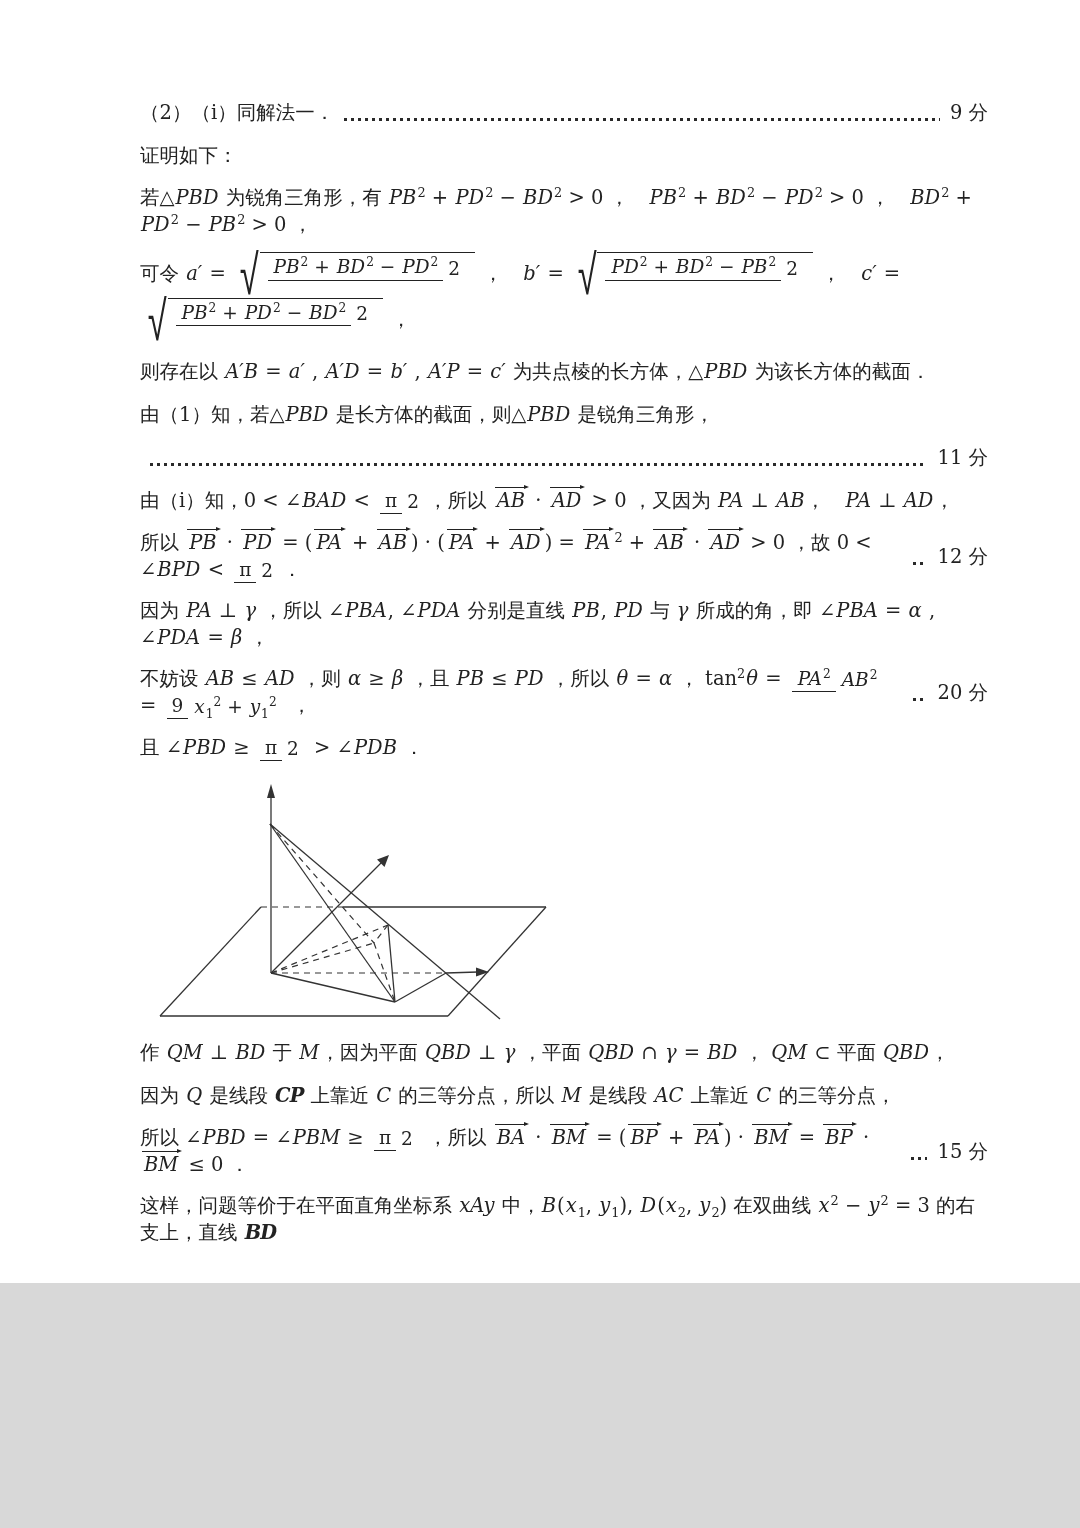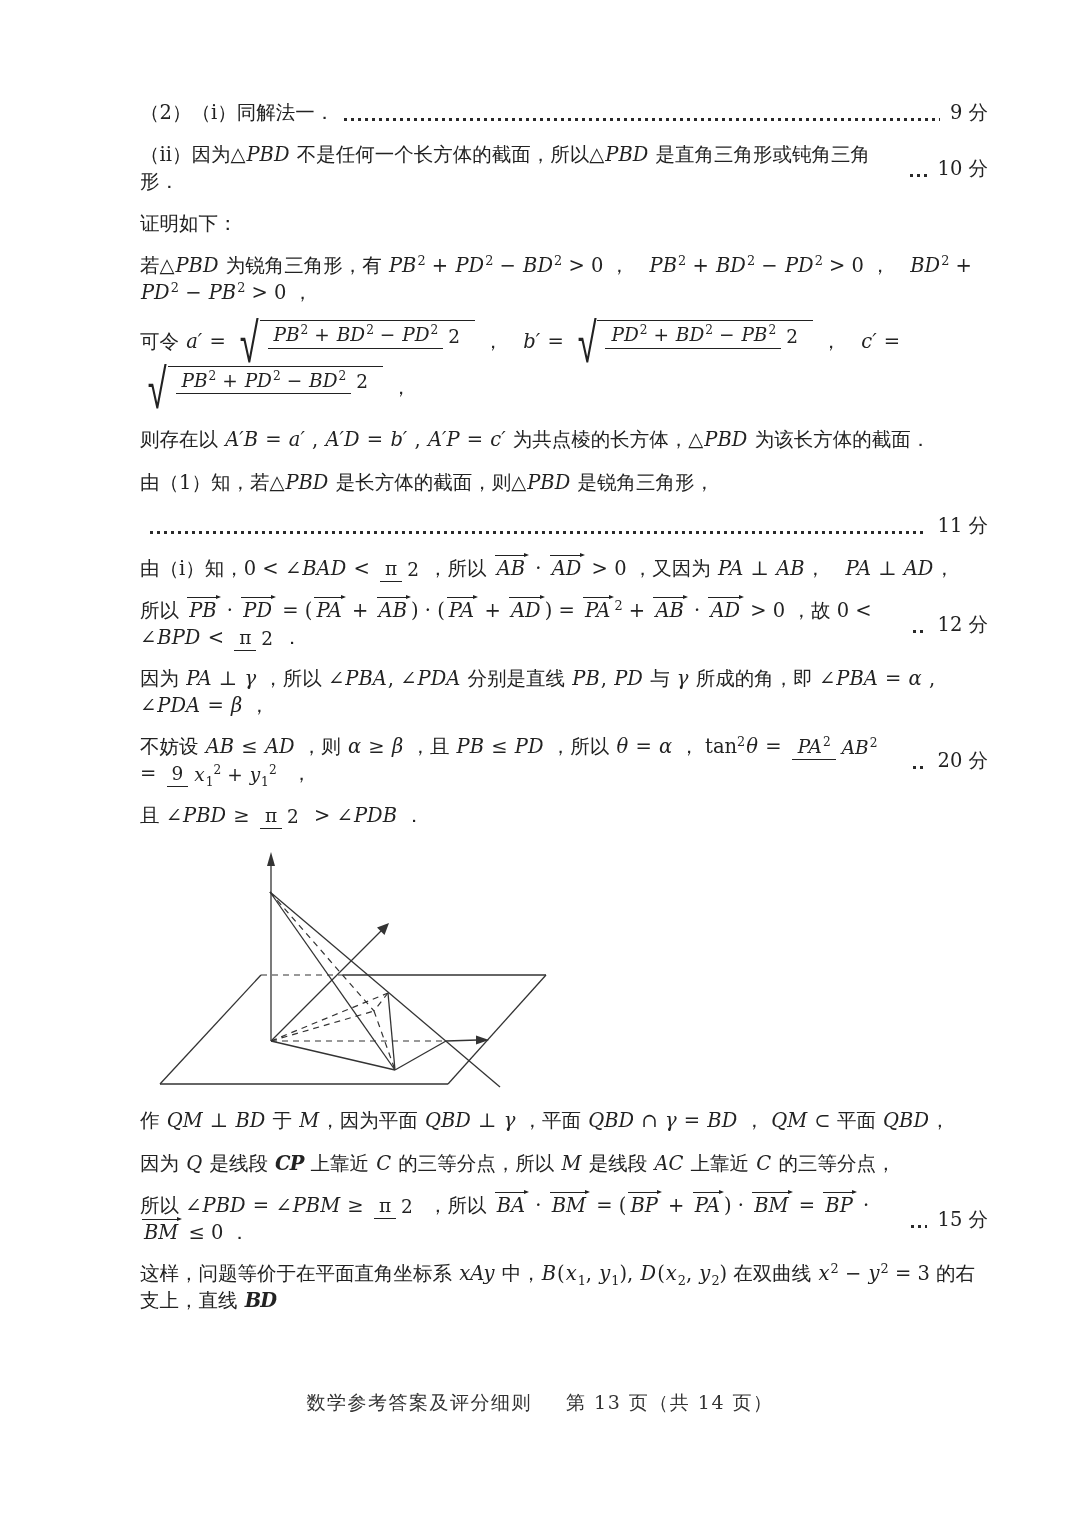--- a/index.html
+++ b/index.html
@@ -1,17 +1,17 @@
 <!DOCTYPE html>
 <html><head>
 <meta charset="utf-8">
 <style>
   html,body{margin:0;padding:0;background:#d8d8d8;}
   .page{
-    width:1080px;height:1528px;background:#fff;position:relative;
+    width:1080px;height:1283px;background:#fff;position:relative;
     box-sizing:border-box;padding:98px 92px 16px 140px;overflow:hidden;
     font-family:"DejaVu Serif","Liberation Serif",serif;
     font-size:19.5px;color:#222;
   }
   .line{display:flex;align-items:center;margin:0 0 14px 0;min-height:29px;}
   .content{flex:0 1 auto;}
   .leader{
     flex:1 1 20px;height:5px;margin:0 10px 0 8px;align-self:center;transform:translateY(7px);
     background-image:radial-gradient(circle,#2a2a2a 1.7px,rgba(0,0,0,0) 1.9px);
     background-size:7px 5px;background-repeat:repeat-x;background-position:0 0;
@@ -39,25 +39,20 @@
 </head>
 <body>
 
 <div class="page">
 
   <div id="lines-top">
       <div class="line">
         <span class="content"><span>（2）（i）同解法一．</span></span>
         <span class="leader"></span>
         <span class="score">9 分</span>
-      </div>
-      <div class="line">
-        <span class="content"><span>（ii）因为△</span><span class="it">PBD</span><span> 不是任何一个长方体的截面，所以△</span><span class="it">PBD</span><span> 是直角三角形或钝角三角形．</span></span>
-        <span class="leader"></span>
-        <span class="score">10 分</span>
       </div>
       <div class="line">
         <span class="content"><span>证明如下：</span></span>
       </div>
       <div class="line">
         <span class="content"><span>若△</span><span class="it">PBD</span><span> 为锐角三角形，有 </span><span class="it">PB</span><sup>2</sup><span> + </span><span class="it">PD</span><sup>2</sup><span> − </span><span class="it">BD</span><sup>2</sup><span> &gt; 0 ，　</span><span class="it">PB</span><sup>2</sup><span> + </span><span class="it">BD</span><sup>2</sup><span> − </span><span class="it">PD</span><sup>2</sup><span> &gt; 0 ，　</span><span class="it">BD</span><sup>2</sup><span> + </span><span class="it">PD</span><sup>2</sup><span> − </span><span class="it">PB</span><sup>2</sup><span> &gt; 0 ，</span></span>
       </div>
       <div class="line">
         <span class="content"><span>可令 </span><span class="it">a′</span><span> = </span><span class="sqrt">
             <span class="rsign">√</span>

